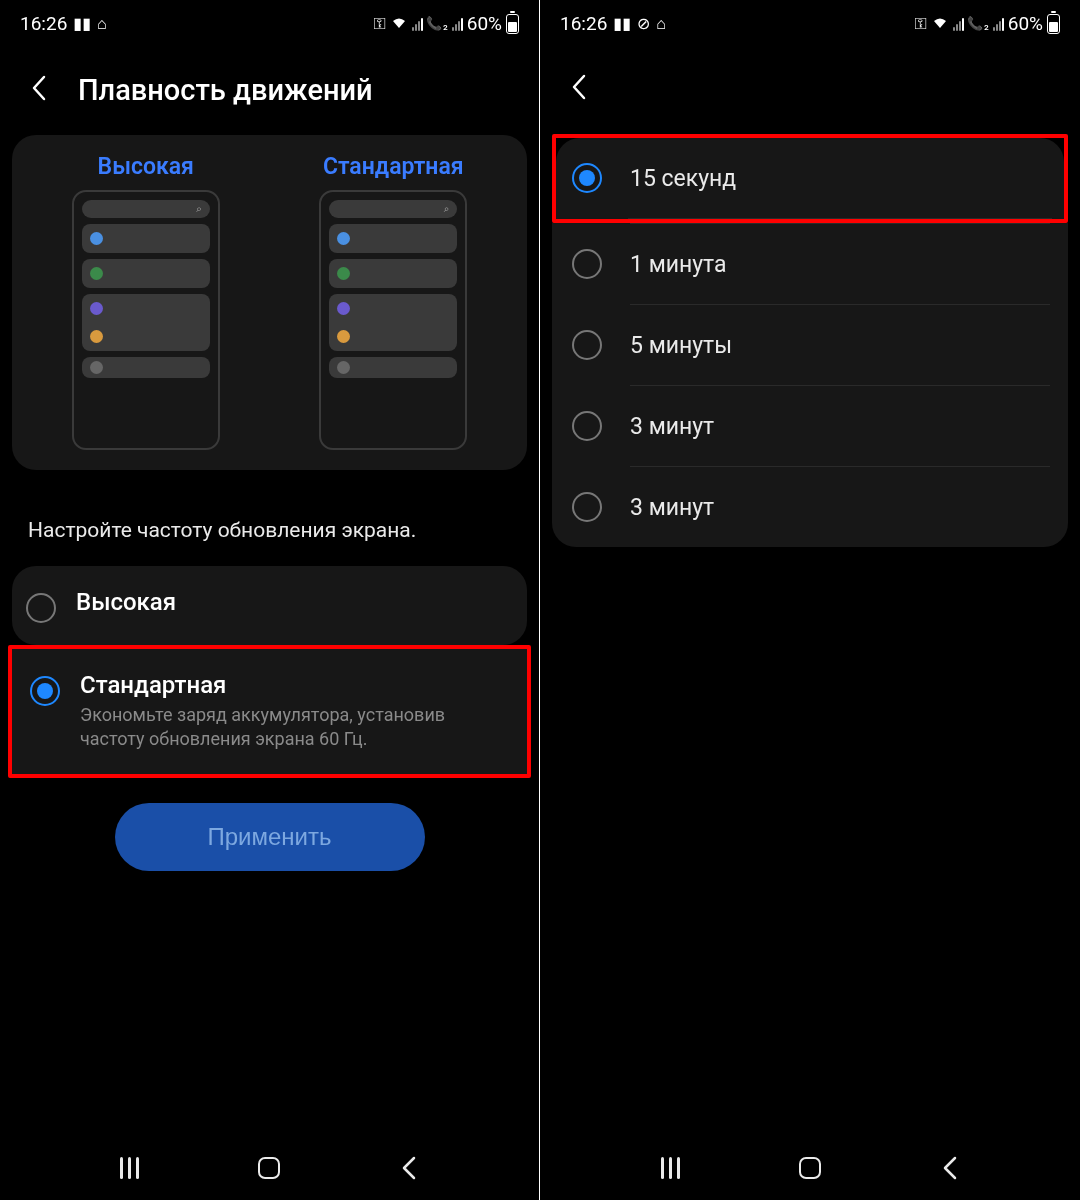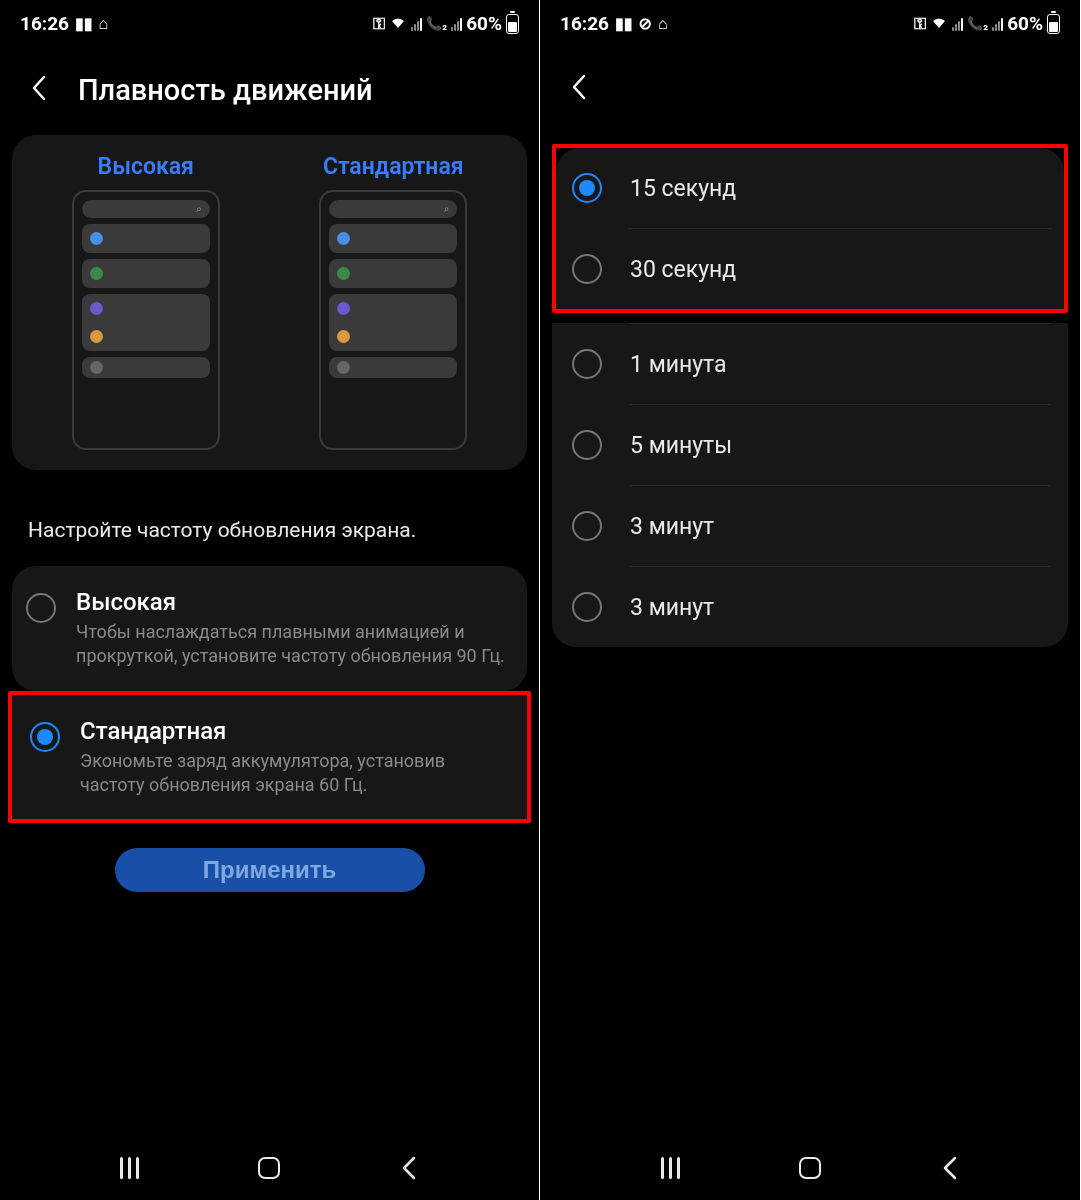--- a/index.html
+++ b/index.html
@@ -18,21 +18,21 @@
     position: relative;
     overflow: hidden;
   }
   .phone.left { border-right: 1px solid #fff; }
   .status-bar {
     display: flex;
     justify-content: space-between;
     align-items: center;
     padding: 12px 20px 8px;
     font-size: 19px;
-    font-weight: 700;
+    font-weight: 400;
   }
   .status-left { display: flex; align-items: center; gap: 6px; }
   .status-right { display: flex; align-items: center; gap: 4px; }
   .status-icon { font-size: 16px; line-height: 1; }
   .header {
     display: flex;
     align-items: center;
     gap: 20px;
     padding: 30px 20px 28px 30px;
   }
@@ -161,24 +161,24 @@
 
   .apply-wrap {
     display: flex;
     justify-content: center;
     padding: 25px 0 0;
   }
   .apply-btn {
     background: #1a4fa8;
     color: #7da8e0;
     font-size: 24px;
-    font-weight: 700;
+    font-weight: 400;
     border: none;
     border-radius: 40px;
-    padding: 8px 60px;
+    padding: 20px 60px;
     width: 310px;
   }
 
   
   .timeout-card {
     margin: 0 12px;
     background: #171717;
     border-radius: 24px;
     overflow: hidden;
   }
@@ -193,21 +193,21 @@
     font-size: 23px;
     color: #eaeaea;
   }
   .timeout-divider {
     height: 1px;
     background: #2a2a2a;
     margin-left: 78px;
     margin-right: 18px;
   }
   .right .highlight-box {
-    margin: 10px 12px;
+    margin: 0 12px;
     text-align: center;
   }
   .right .highlight-box .timeout-row { padding-left: 16px; }
   .right .highlight-box .timeout-divider { margin-left: 72px; margin-right: 12px;}
 
   .nav-bar {
     position: absolute;
     bottom: 18px;
     left: 0;
     width: 100%;
@@ -362,21 +362,20 @@
     </div>
   </div>
 
   <div class="desc-text">Настройте частоту обновления экрана.</div>
 
   <div class="option-card">
     <div class="option-row">
       <div class="radio"></div>
       <div class="option-text">
         <div class="option-title">Высокая</div>
-        <div class="option-desc">Чтобы наслаждаться плавными анимацией и прокруткой, установите частоту обновления 90 Гц.</div>
       </div>
     </div>
   </div>
 
   <div class="highlight-box">
     <div class="option-row" style="background:#171717;">
       <div class="radio selected">
           <div class="radio-inner"></div>
         </div>
       <div class="option-text">
@@ -455,24 +454,20 @@
 
   <div class="highlight-box">
     <div style="background:#171717; border-radius: 24px 24px 0 0;">
       <div class="timeout-row">
         <div class="radio selected">
             <div class="radio-inner"></div>
           </div>
         <span class="timeout-label">15 секунд</span>
       </div>
       <div class="timeout-divider"></div>
-      <div class="timeout-row">
-        <div class="radio"></div>
-        <span class="timeout-label">30 секунд</span>
-      </div>
     </div>
   </div>
 
   <div class="timeout-card" style="border-radius: 0 0 24px 24px;">
     <div class="timeout-divider"></div>
     <div class="timeout-row">
       <div class="radio"></div>
       <span class="timeout-label">1 минута</span>
     </div>
     <div class="timeout-divider"></div>

